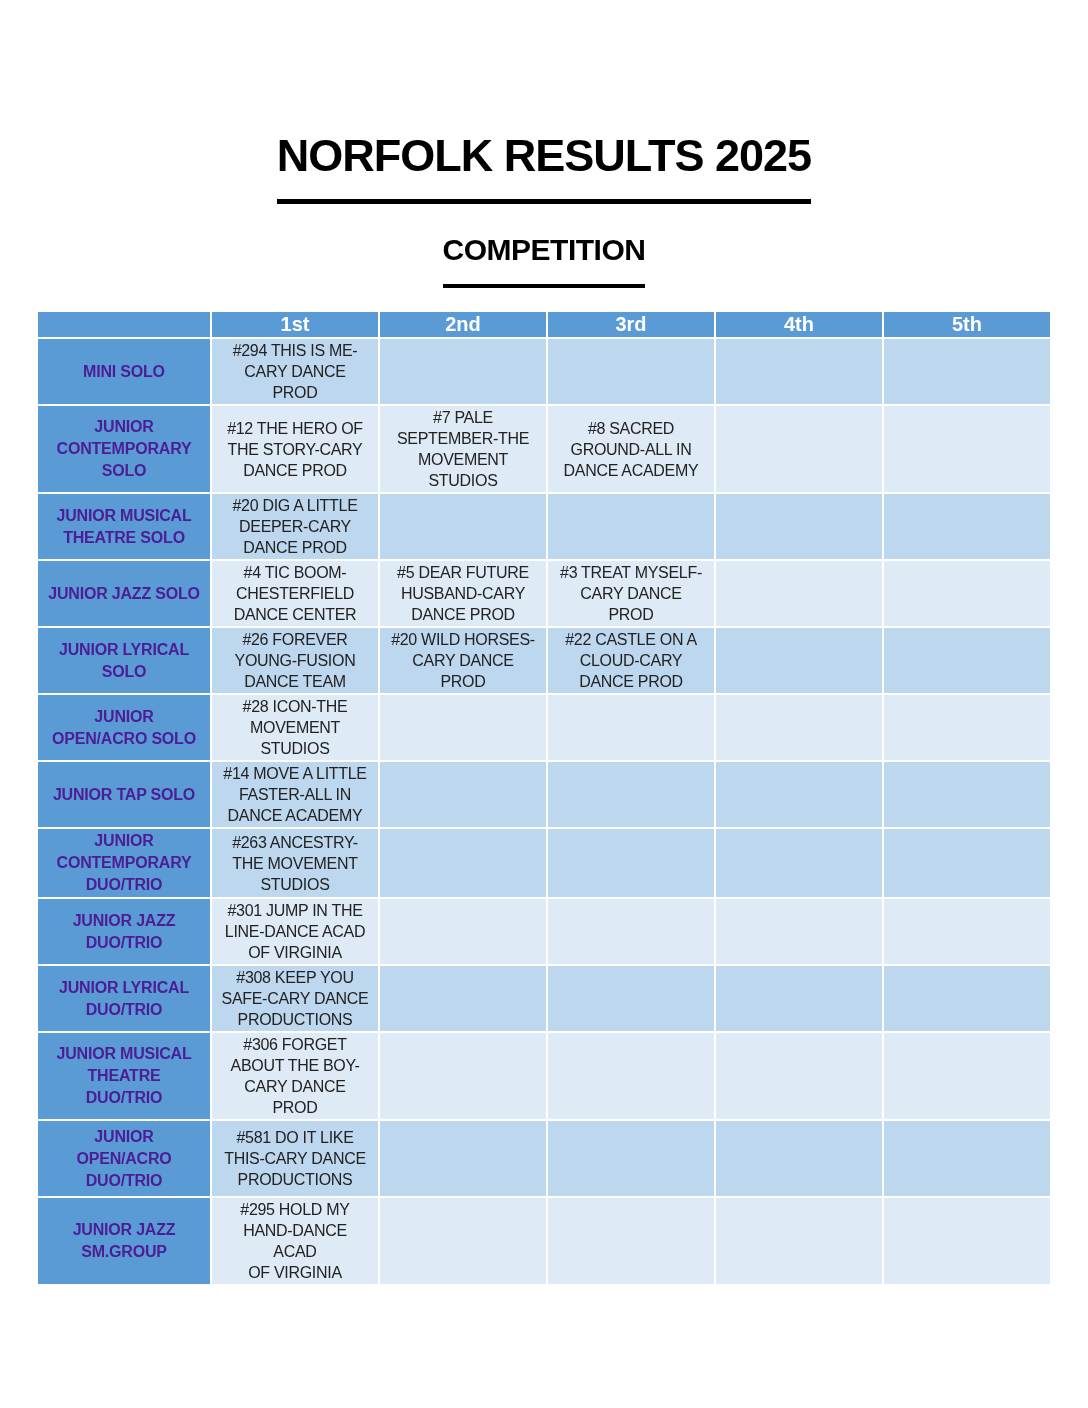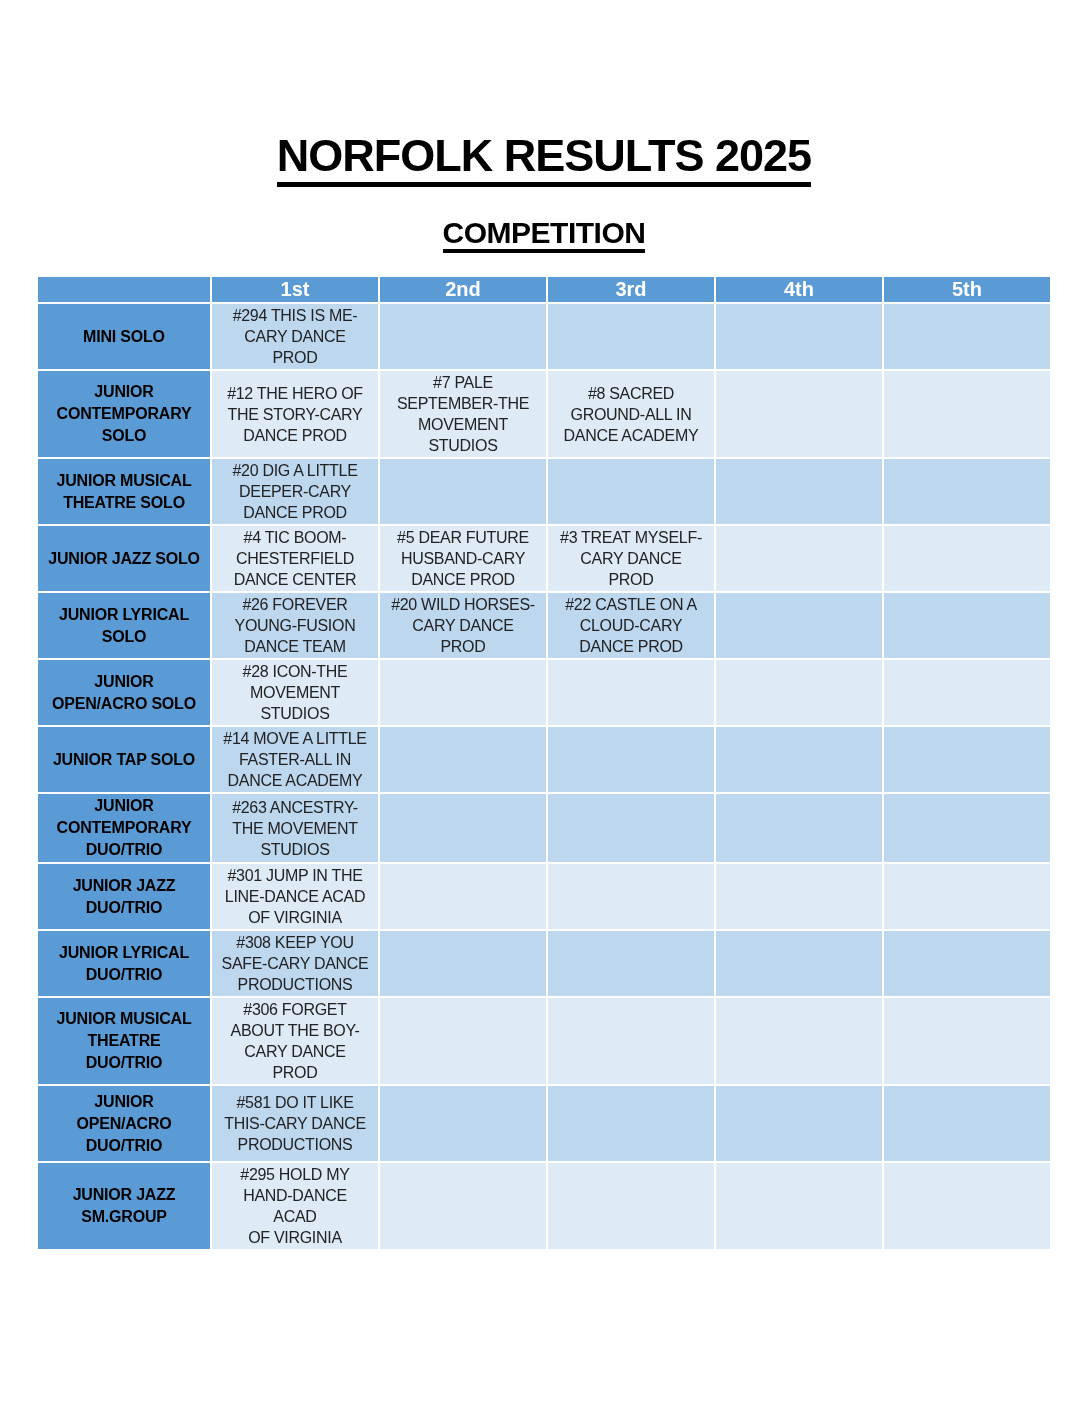--- a/index.html
+++ b/index.html
@@ -14,29 +14,29 @@
   .page{
     width:1088px;height:1408px;background:#ffffff;overflow:hidden;
     margin:0 auto;position:relative;
   }
   .title{
     margin-top:132px;text-align:center;
   }
   .title span{
     display:inline-block;
     font-size:45px;font-weight:bold;letter-spacing:-1px;color:#000;
-    border-bottom:5px solid #000;padding-bottom:1px;line-height:1.08;
+    border-bottom:5px solid #000;padding-bottom:18px;line-height:1.08;
   }
   .subtitle{
     margin-top:30px;text-align:center;
   }
   .subtitle span{
     display:inline-block;
     font-size:30px;font-weight:bold;letter-spacing:-0.5px;color:#000;
-    border-bottom:4px solid #000;padding-bottom:1px;line-height:1.05;
+    border-bottom:4px solid #000;padding-bottom:19px;line-height:1.05;
   }
   table.results{
     margin:22px auto 0 auto;
     width:1014px;
     table-layout:fixed;
     border-collapse:collapse;
   }
   table.results th, table.results td{
     border:2px solid #ffffff;
     text-align:center;
@@ -46,21 +46,21 @@
     overflow:hidden;
   }
   thead th{
     background:var(--header-blue);
     color:#ffffff;
     font-size:20px;
     font-weight:bold;
   }
   th.category{
     background:var(--header-blue);
-    color:#000000;
+    color:#4c1d95;
     font-size:16px;
     font-weight:bold;
     line-height:22px;
     letter-spacing:-0.2px;
   }
   td.result{
     color:var(--ink);
     font-size:16px;
     line-height:21px;
     letter-spacing:-0.3px;

